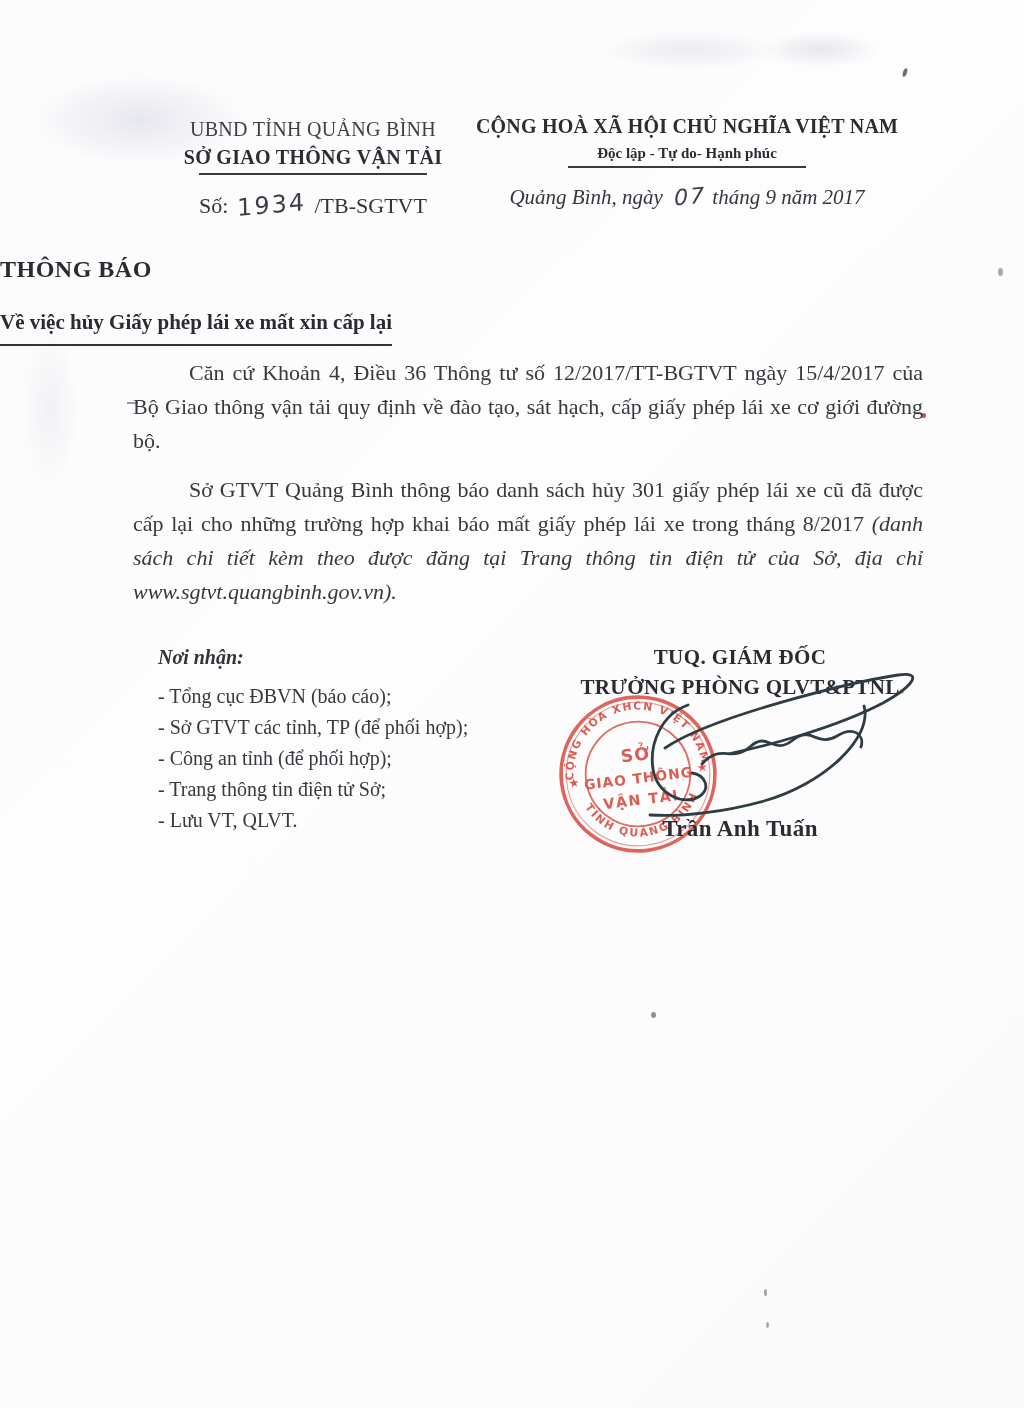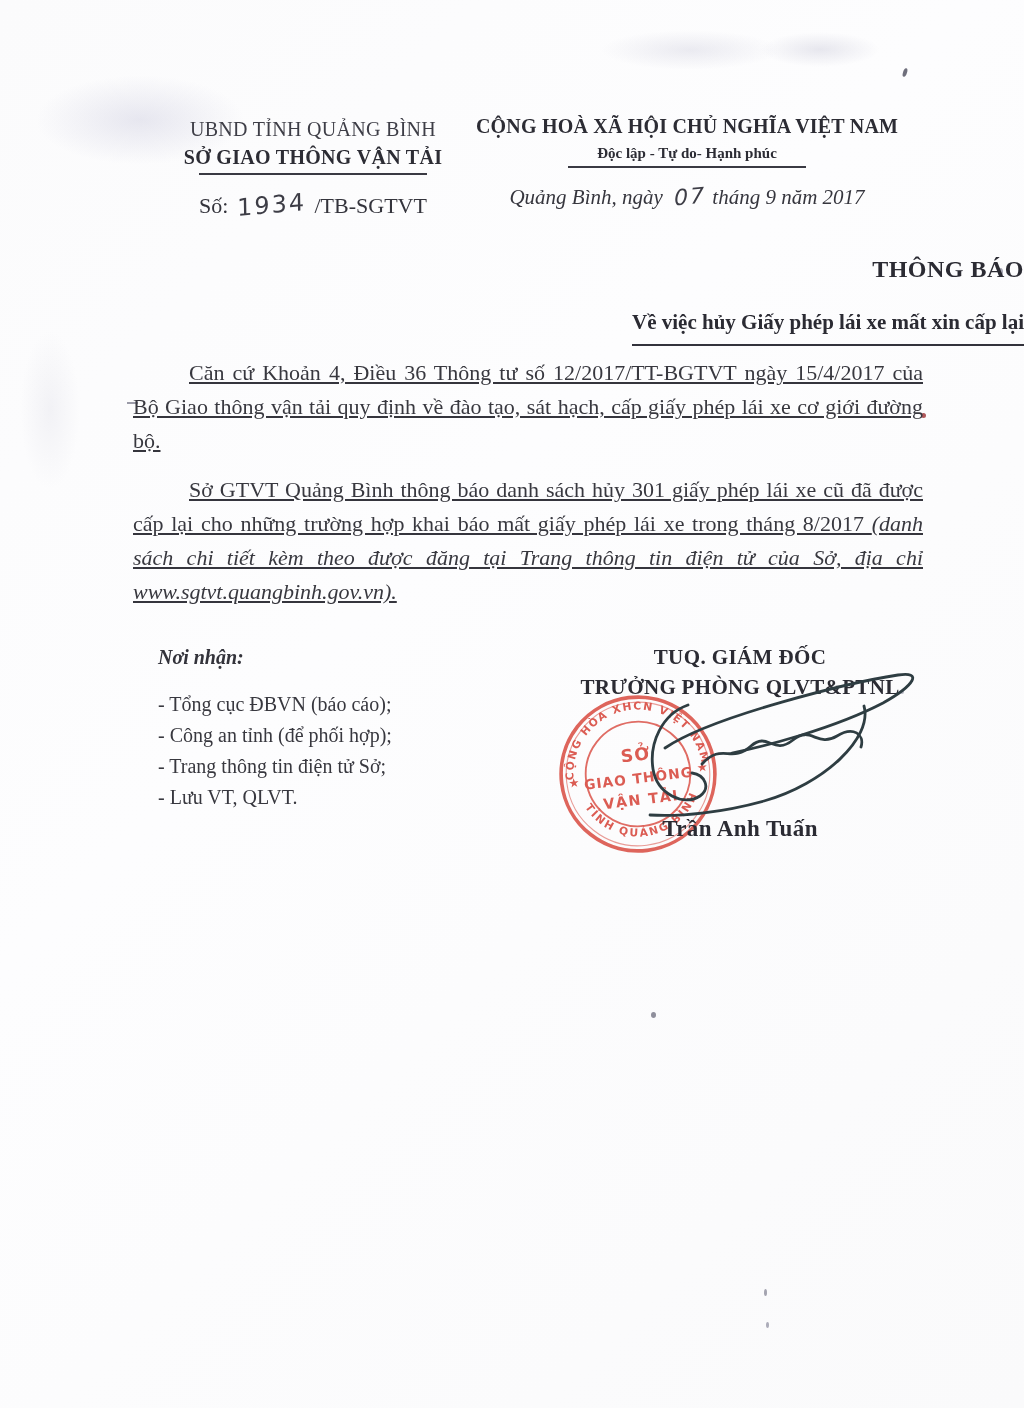--- a/index.html
+++ b/index.html
@@ -21,37 +21,37 @@
   .hdr-right .l2 { font-size:15px; font-weight:bold; color:#2c2c34; margin-top:7px; }
   .hdr-right .rule { width:238px; }
   .hdr-right .l3 { font-size:21px; font-style:italic; margin-top:16px; color:#36363e; }
   .hand {
     display:inline-block; font-family:"DejaVu Sans", sans-serif;
     transform:rotate(-5deg) skewX(-4deg); font-size:24px; letter-spacing:2px;
     color:#3d3d46; margin:0 3px;
   }
   .hand.day { font-size:22px; margin:0 1px 0 6px; }
   
-  .title-block { position:absolute; left:0; top:256px; width:1024px; text-align:right; }
+  .title-block { position:absolute; left:0; top:256px; width:1024px; text-align:left; }
   .doc-title { font-size:24px; font-weight:bold; letter-spacing:.5px; color:#2b2b33; }
   .doc-subtitle {
     display:inline-block; font-size:21px; font-weight:bold; color:#2b2b33;
     margin-top:9px; border-bottom:2px solid #33333c; padding-bottom:9px;
   }
   
-  .body-text { position:absolute; left:133px; top:356px; width:790px;text-decoration:underline; }
+  .body-text { position:absolute; left:133px; top:356px; width:790px; }
   .body-text p {
     margin:0 0 15px 0; font-size:22px; line-height:34px;
     text-align:justify; text-indent:56px; color:#38383f;
   }
   .body-text p.closing { text-align:left; margin-top:24px; }
   .em { font-style:italic; }
   
   .recipients { position:absolute; left:158px; top:646px; width:400px; }
-  .recipients .head { font-size:20px; font-weight:bold; font-style:italic; color:#33333b; margin-bottom:20px; }
+  .recipients .head { font-size:20px; font-weight:bold; font-style:italic; color:#33333b; margin-bottom:12px; }
   .recipients .item { font-size:20px; line-height:31px; color:#38383f; }
   .sign-block { position:absolute; left:552px; top:645px; width:376px; text-align:center; }
   .sign-block .s1 { font-size:21px; font-weight:bold; letter-spacing:.4px; color:#2b2b33; }
   .sign-block .s2 { font-size:21px; font-weight:bold; letter-spacing:.3px; color:#2b2b33; margin-top:5px; }
   .signer-name { position:absolute; left:552px; top:816px; width:376px; text-align:center;
                  font-size:23px; font-weight:bold; color:#2b2b33; letter-spacing:.4px; }
   
   .stamp { position:absolute; left:556px; top:692px; width:164px; height:164px;
            transform:rotate(-7deg); opacity:.92; }
   .autograph { position:absolute; left:592px; top:648px; width:340px; height:185px; }
@@ -125,20 +125,21 @@
     <p>Căn cứ Khoản 4, Điều 36 Thông tư số 12/2017/TT-BGTVT ngày 15/4/2017 của Bộ Giao thông vận tải quy định về đào tạo, sát hạch, cấp giấy phép lái xe cơ giới đường bộ.</p>
     <p>
       <span>Sở GTVT Quảng Bình thông báo danh sách hủy 301 giấy phép lái xe cũ đã được cấp lại cho những trường hợp khai báo mất giấy phép lái xe trong tháng 8/2017 </span>
       <span class="em">(danh sách chi tiết kèm theo được đăng tại Trang thông tin điện tử của Sở, địa chỉ www.sgtvt.quangbinh.gov.vn).</span>
     </p>
   </div>
 
   <div class="recipients">
     <div class="head">Nơi nhận:</div>
     <div class="item">- Tổng cục ĐBVN (báo cáo);</div>
+    <div class="item">- Sở GTVT các tỉnh, TP (để phối hợp);</div>
     <div class="item">- Công an tỉnh (để phối hợp);</div>
     <div class="item">- Trang thông tin điện tử Sở;</div>
     <div class="item">- Lưu VT, QLVT.</div>
   </div>
 
   <div class="sign-block">
     <div class="s1">TUQ. GIÁM ĐỐC</div>
     <div class="s2">TRƯỞNG PHÒNG QLVT&amp;PTNL</div>
   </div>
 

